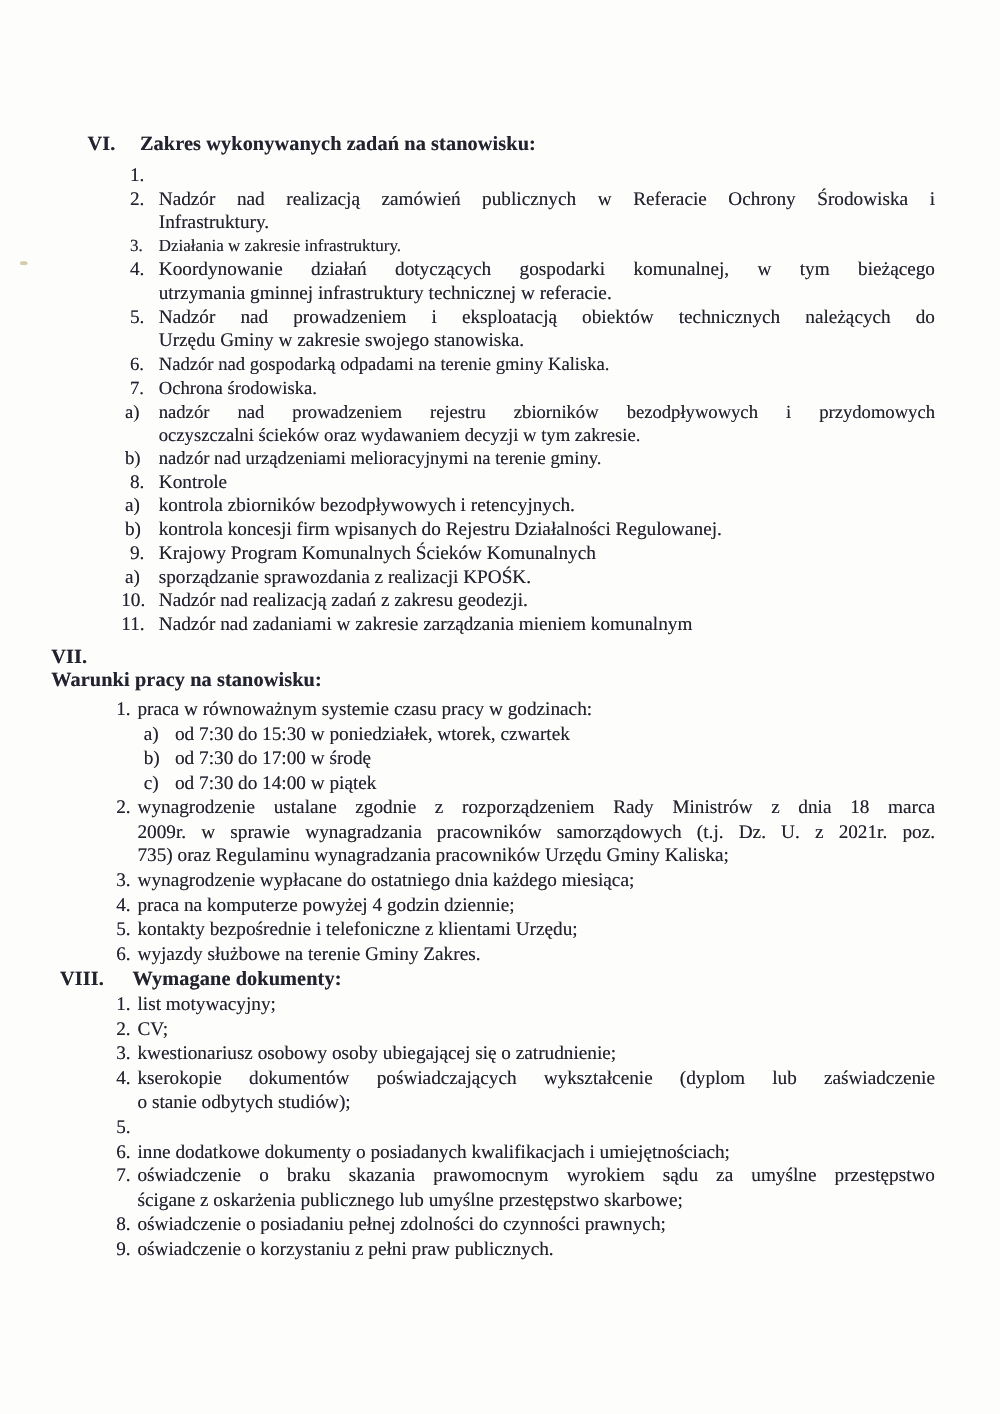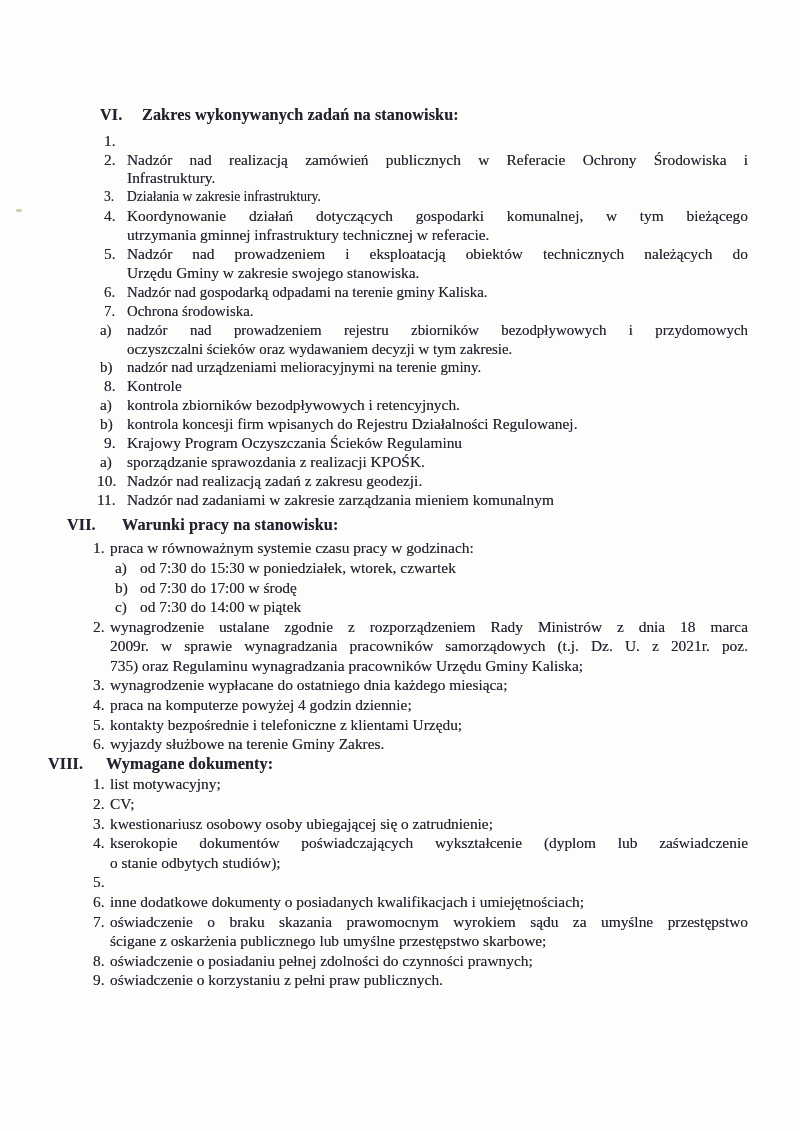--- a/index.html
+++ b/index.html
@@ -18,32 +18,32 @@
   .h-num{flex:0 0 auto;}
   .items{}
   .item{display:flex;padding-right:52px;}
   .mk{flex:0 0 auto;box-sizing:border-box;}
   .txt{flex:1 1 auto;min-width:0;}
   .line{min-height:1em;}
   .jl{text-align:justify;text-align-last:justify;}
 
   
   .sec-vi{margin-top:106px;font-size:15.4px;line-height:18.9px;}
-  .sec-vi .h-row{padding-left:100px;}
+  .sec-vi .h-row{padding-left:70px;}
   .sec-vi .h-num{width:42px;}
   .sec-vi .items{margin-top:6px;}
   .sec-vi .item{padding-left:97px;}
   .sec-vi .mk{width:30px;}
   .sec-vi .mk-d1{padding-left:7px;}
   .sec-vi .mk-a{padding-left:3px;}
   .sec-vi .mk-d2{padding-left:0;}
 
   
   .sec-vii{margin-top:6px;font-size:15.4px;line-height:19.6px;}
-  .sec-vii .h-row{padding-left:67px;}
+  .sec-vii .h-row{padding-left:41px;flex-direction:column;}
   .sec-vii .h-num{width:55px;}
   .sec-vii .items{margin-top:3px;}
   .sec-vii .lvl1{padding-left:91px;}
   .sec-vii .lvl1 .mk{width:19px;}
   .sec-vii .lvl2{padding-left:113px;}
   .sec-vii .lvl2 .mk{width:27px;}
   .sec-vii .mk-d1,.sec-vii .mk-a{padding-left:2px;}
 
   
   .sec-viii{margin-top:1px;font-size:15.4px;line-height:19.6px;}
@@ -144,21 +144,21 @@
           </div>
           <div class="item lvl1">
             <span class="mk mk-a">b)</span>
             <div class="txt">
               <div class="line">kontrola koncesji firm wpisanych do Rejestru Działalności Regulowanej.</div>
             </div>
           </div>
           <div class="item lvl1">
             <span class="mk mk-d1">9.</span>
             <div class="txt">
-              <div class="line">Krajowy Program Oczyszczania Ścieków Regulaminu</div>
+              <div class="line">Krajowy Program Komunalnych Ścieków Komunalnych</div>
             </div>
           </div>
           <div class="item lvl1">
             <span class="mk mk-a">a)</span>
             <div class="txt">
               <div class="line">sporządzanie sprawozdania z realizacji KPOŚK.</div>
             </div>
           </div>
           <div class="item lvl1">
             <span class="mk mk-d2">10.</span>

